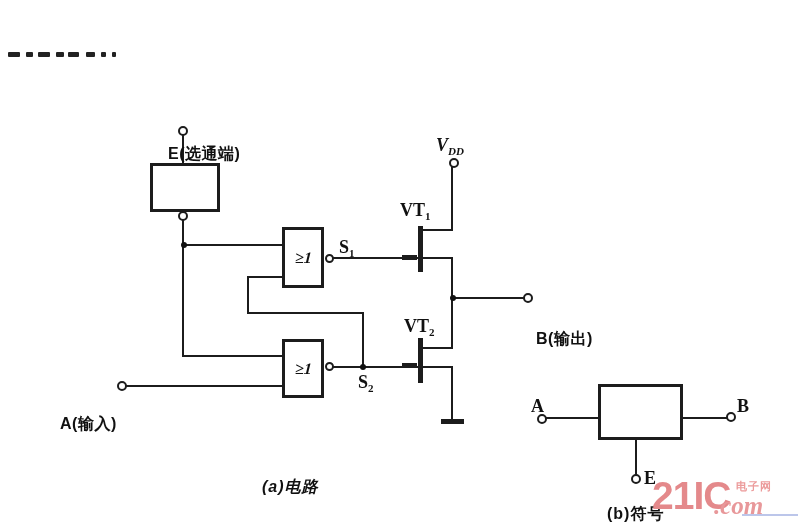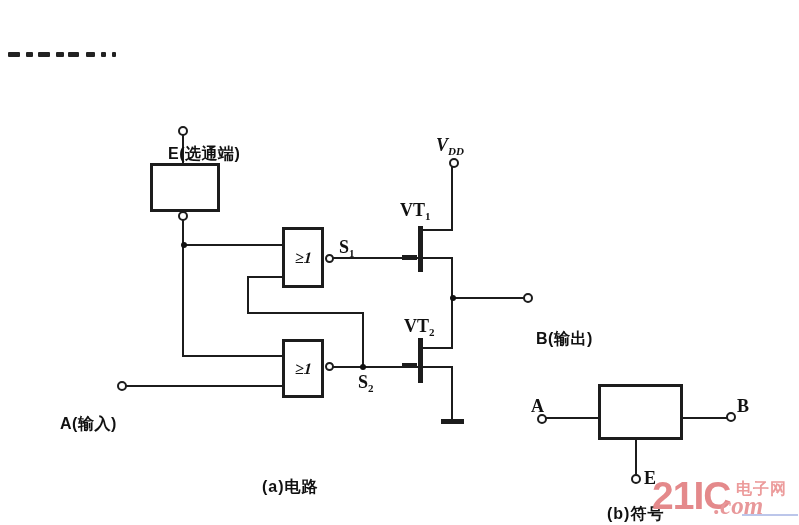--- a/index.html
+++ b/index.html
@@ -26,21 +26,21 @@
   .label{position:absolute;color:#111;white-space:nowrap;}
   .lab-cjk{font-weight:bold;font-size:16px;letter-spacing:0.5px;margin-top:40px;}
   .lab-serif{font-family:"Liberation Serif",serif;font-weight:bold;font-size:18px;}
   .lab-italic{font-family:"Liberation Serif",serif;font-weight:bold;font-style:italic;font-size:18px;}
   .lab-cap{font-weight:bold;font-size:16px;letter-spacing:1px;}
   .label .sub{font-size:11px;vertical-align:-4px;font-family:"Liberation Serif",serif;}
   
   #watermark{position:absolute;left:0;top:0;width:799px;height:525px;pointer-events:none;}
   #wm-brand{position:absolute;left:652px;top:474px;font-size:39px;font-weight:bold;
     color:#e4898b;letter-spacing:-1px;font-family:"Liberation Sans",sans-serif;}
-  #wm-site{position:absolute;left:736px;top:479px;font-size:16px;font-weight:bold;
+  #wm-site{position:absolute;left:736px;top:479px;font-size:11px;font-weight:bold;
     color:#ec9b9b;letter-spacing:1px;}
   #wm-tld{position:absolute;left:714px;top:492px;font-size:25px;font-weight:bold;font-style:italic;
     color:#e8989a;font-family:"Liberation Serif",serif;}
   #wm-underline{position:absolute;left:742px;top:514px;width:56px;height:2px;background:#bcc6ea;}
 </style>
 </head>
 <body>
 
 <div id="page">
   <div id="fragments">
@@ -103,21 +103,21 @@
       <div class="dot" style="left: 450px; top: 295px; width: 6px; height: 6px;"></div>
       <div class="dot" style="left: 360px; top: 364px; width: 6px; height: 6px;"></div>
       <div class="label lab-cjk" style="left: 168px; top: 104px;">E(选通端)</div>
       <div class="label lab-italic" style="left: 436px; top: 135px;"><span>V</span><span class="sub">DD</span></div>
       <div class="label lab-serif" style="left: 400px; top: 200px;"><span>VT</span><span class="sub">1</span></div>
       <div class="label lab-serif" style="left: 404px; top: 316px;"><span>VT</span><span class="sub">2</span></div>
       <div class="label lab-serif" style="left: 339px; top: 237px;"><span>S</span><span class="sub">1</span></div>
       <div class="label lab-serif" style="left: 358px; top: 372px;"><span>S</span><span class="sub">2</span></div>
       <div class="label lab-cjk" style="left: 536px; top: 289px;">B(输出)</div>
       <div class="label lab-cjk" style="left: 60px; top: 374px;">A(输入)</div>
-      <div class="label lab-cap" style="left: 262px; top: 477px;">(a)电路</div>
+      <div class="label lab-cap" style="left: 262px; top: 477px; font-style: italic;">(a)电路</div>
       <div class="label lab-cap" style="left: 607px; top: 504px;">(b)符号</div>
       <div class="label lab-serif" style="left: 531px; top: 396px;">A</div>
       <div class="label lab-serif" style="left: 737px; top: 396px;">B</div>
       <div class="label lab-serif" style="left: 644px; top: 468px;">E</div>
     </div>
   <div id="watermark">
     <span id="wm-brand">21IC</span>
     <span id="wm-site">电子网</span>
     <span id="wm-tld">.com</span>
     <span id="wm-underline"></span>

